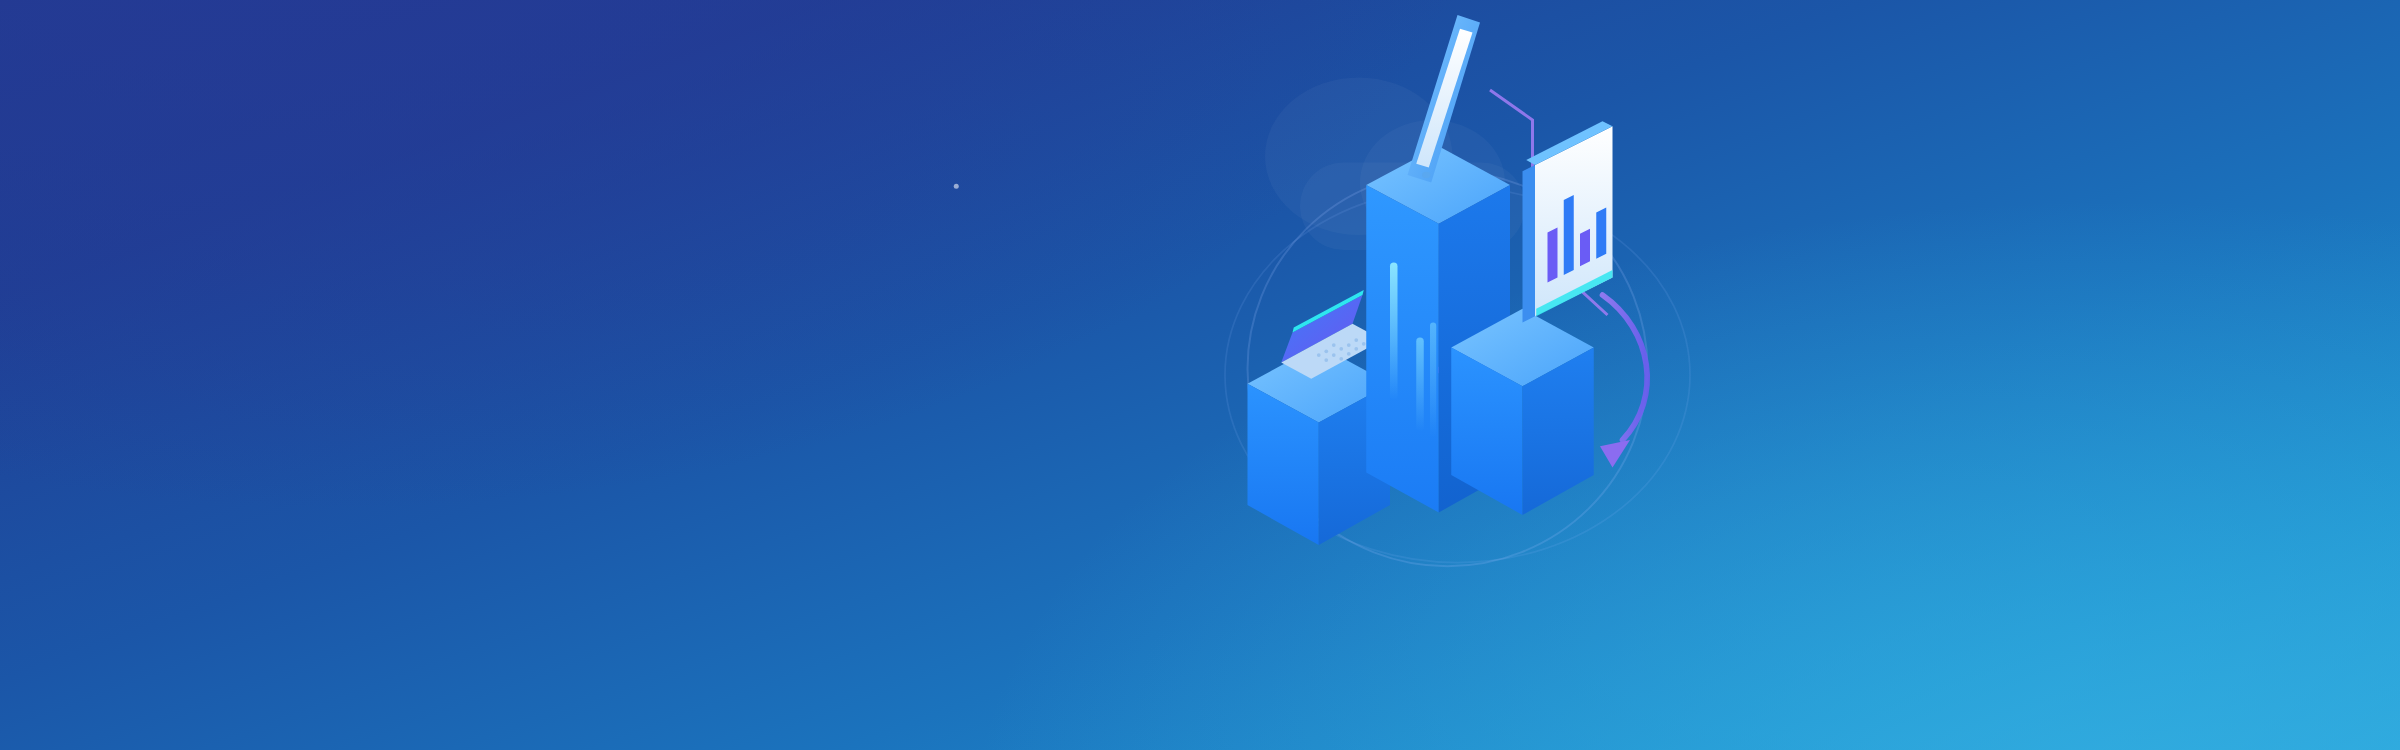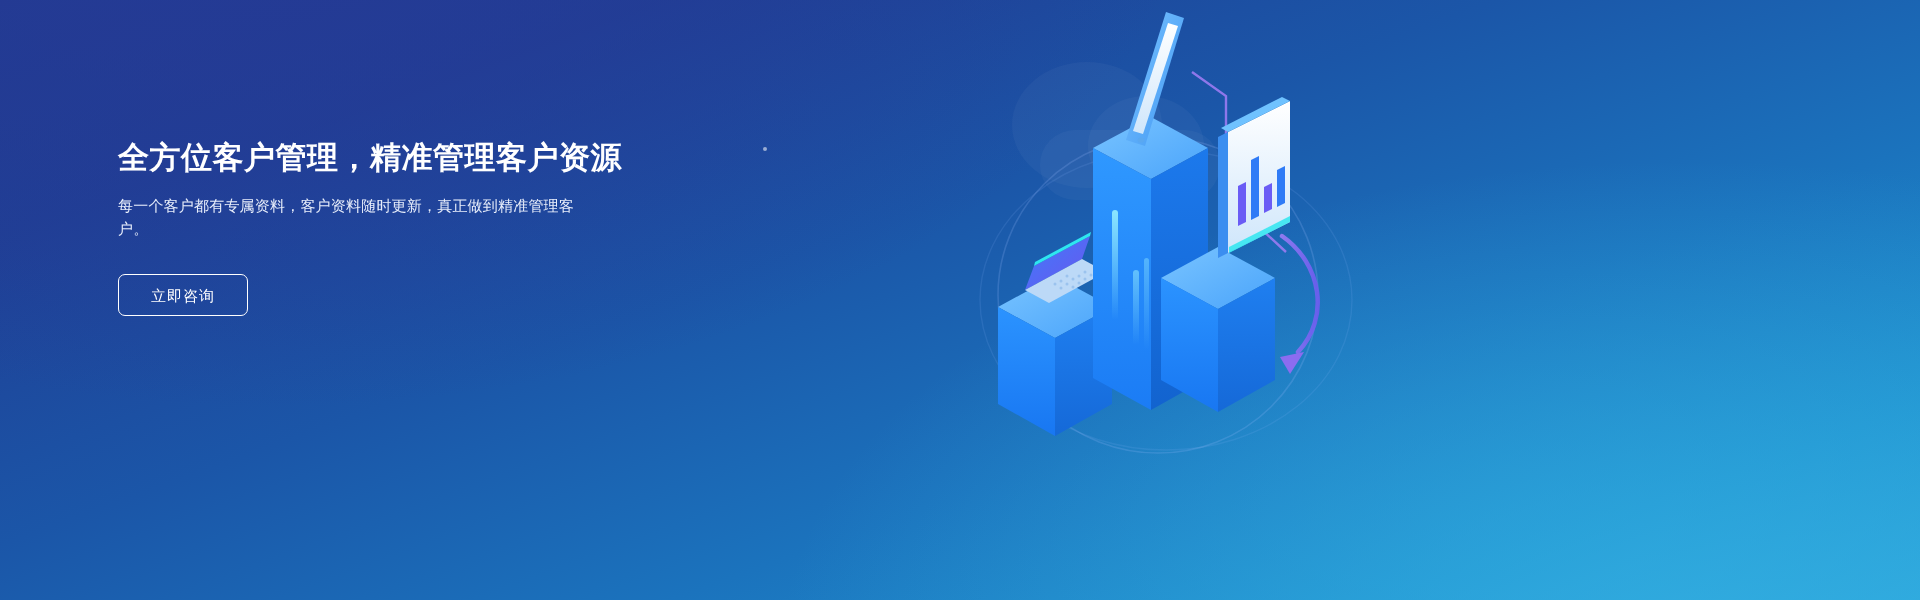--- a/index.html
+++ b/index.html
@@ -91,25 +91,20 @@
 </head>
 <body>
 
 <div id="banner">
 
   <div class="cloud c1"></div>
   <div class="cloud c2"></div>
   <div class="cloud c3"></div>
   <div class="sparkle" style="left:763px; top:147px;"></div>
 
-  <div class="copy">
-    <h1 class="headline">全方位客户管理，精准管理客户资源</h1>
-    <p class="subcopy">每一个客户都有专属资料，客户资料随时更新，真正做到精准管理客户。</p>
-    <button class="cta">立即咨询</button>
-  </div>
 
   <div class="art">
     <svg width="560" height="600" viewBox="0 0 560 600" xmlns="http://www.w3.org/2000/svg">
       <defs>
         <linearGradient id="gFaceL" x1="0" y1="0" x2="0" y2="1">
           <stop offset="0%" stop-color="#2b93ff"></stop>
           <stop offset="100%" stop-color="#1877f2"></stop>
         </linearGradient>
         <linearGradient id="gFaceR" x1="0" y1="0" x2="0" y2="1">
           <stop offset="0%" stop-color="#1f7ff0" stop-opacity="1"></stop>

